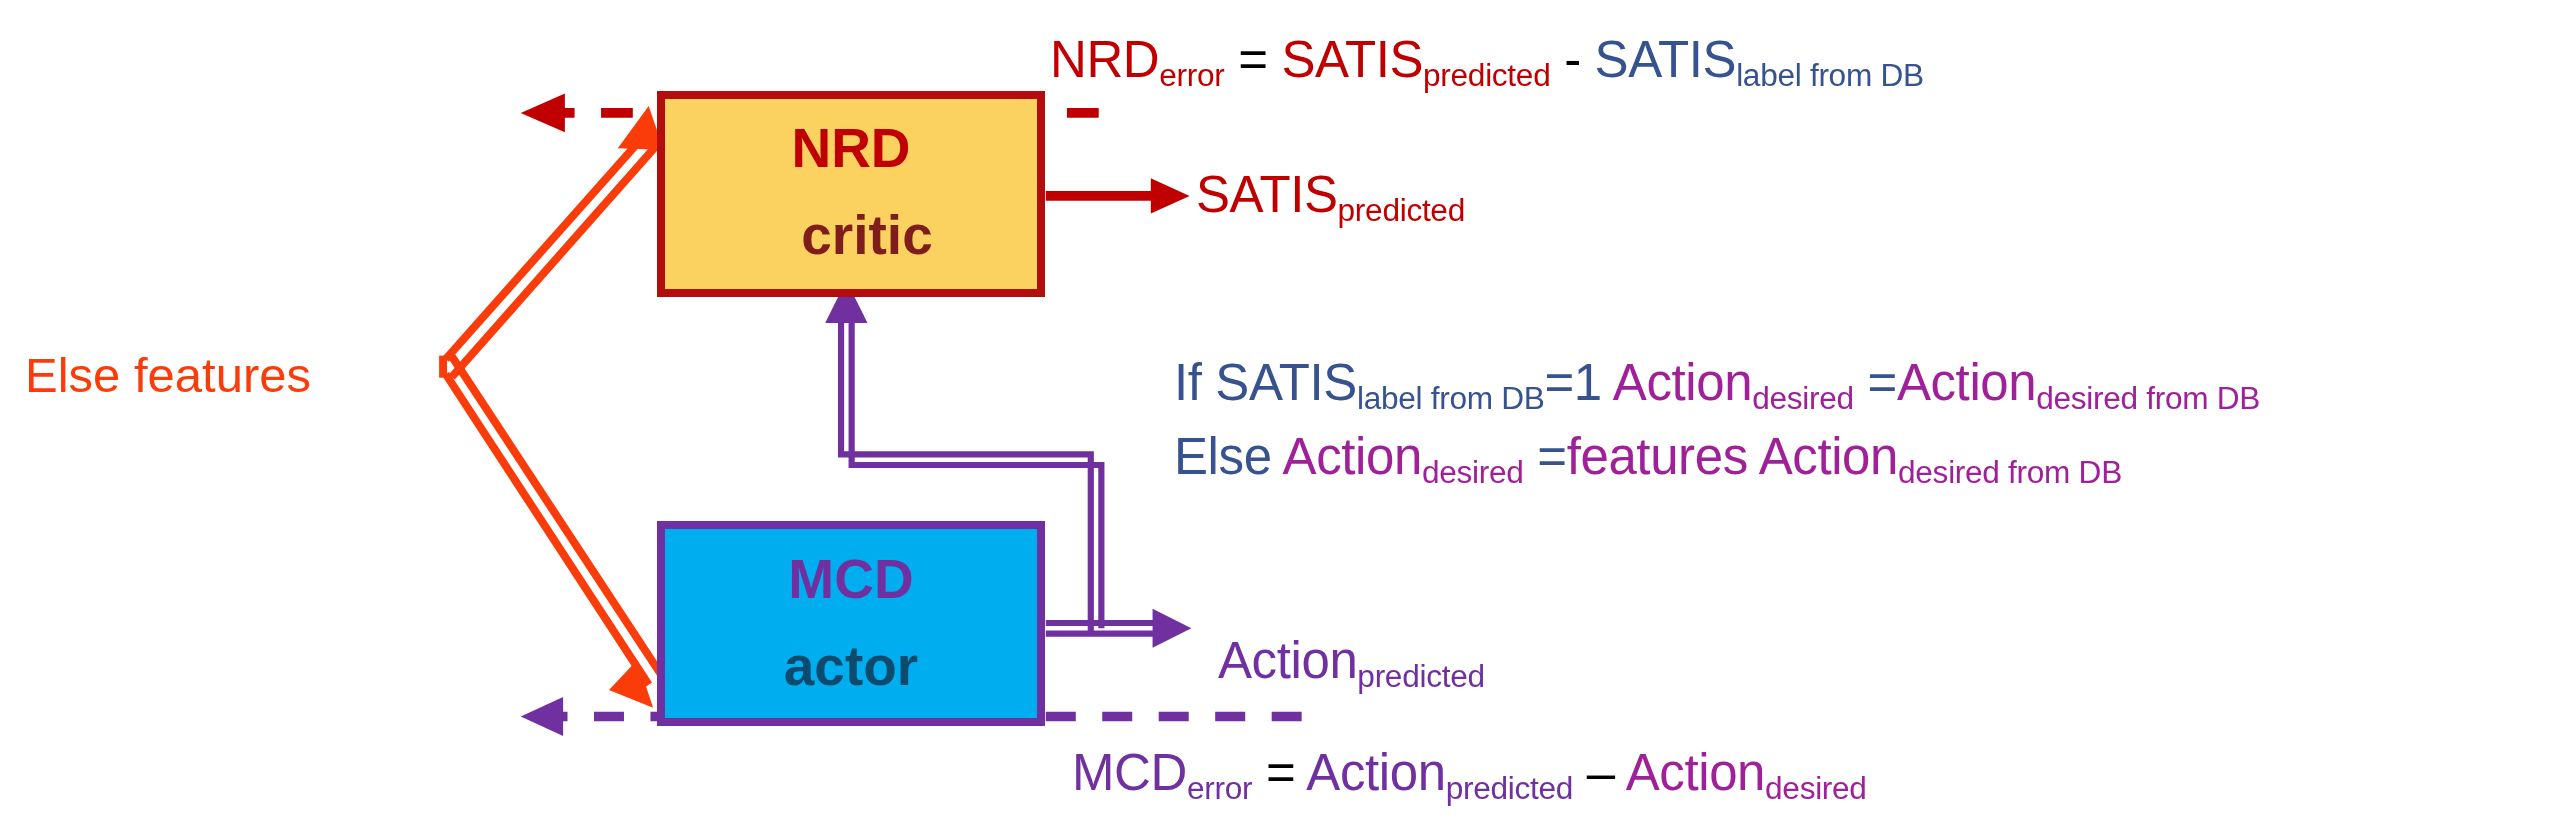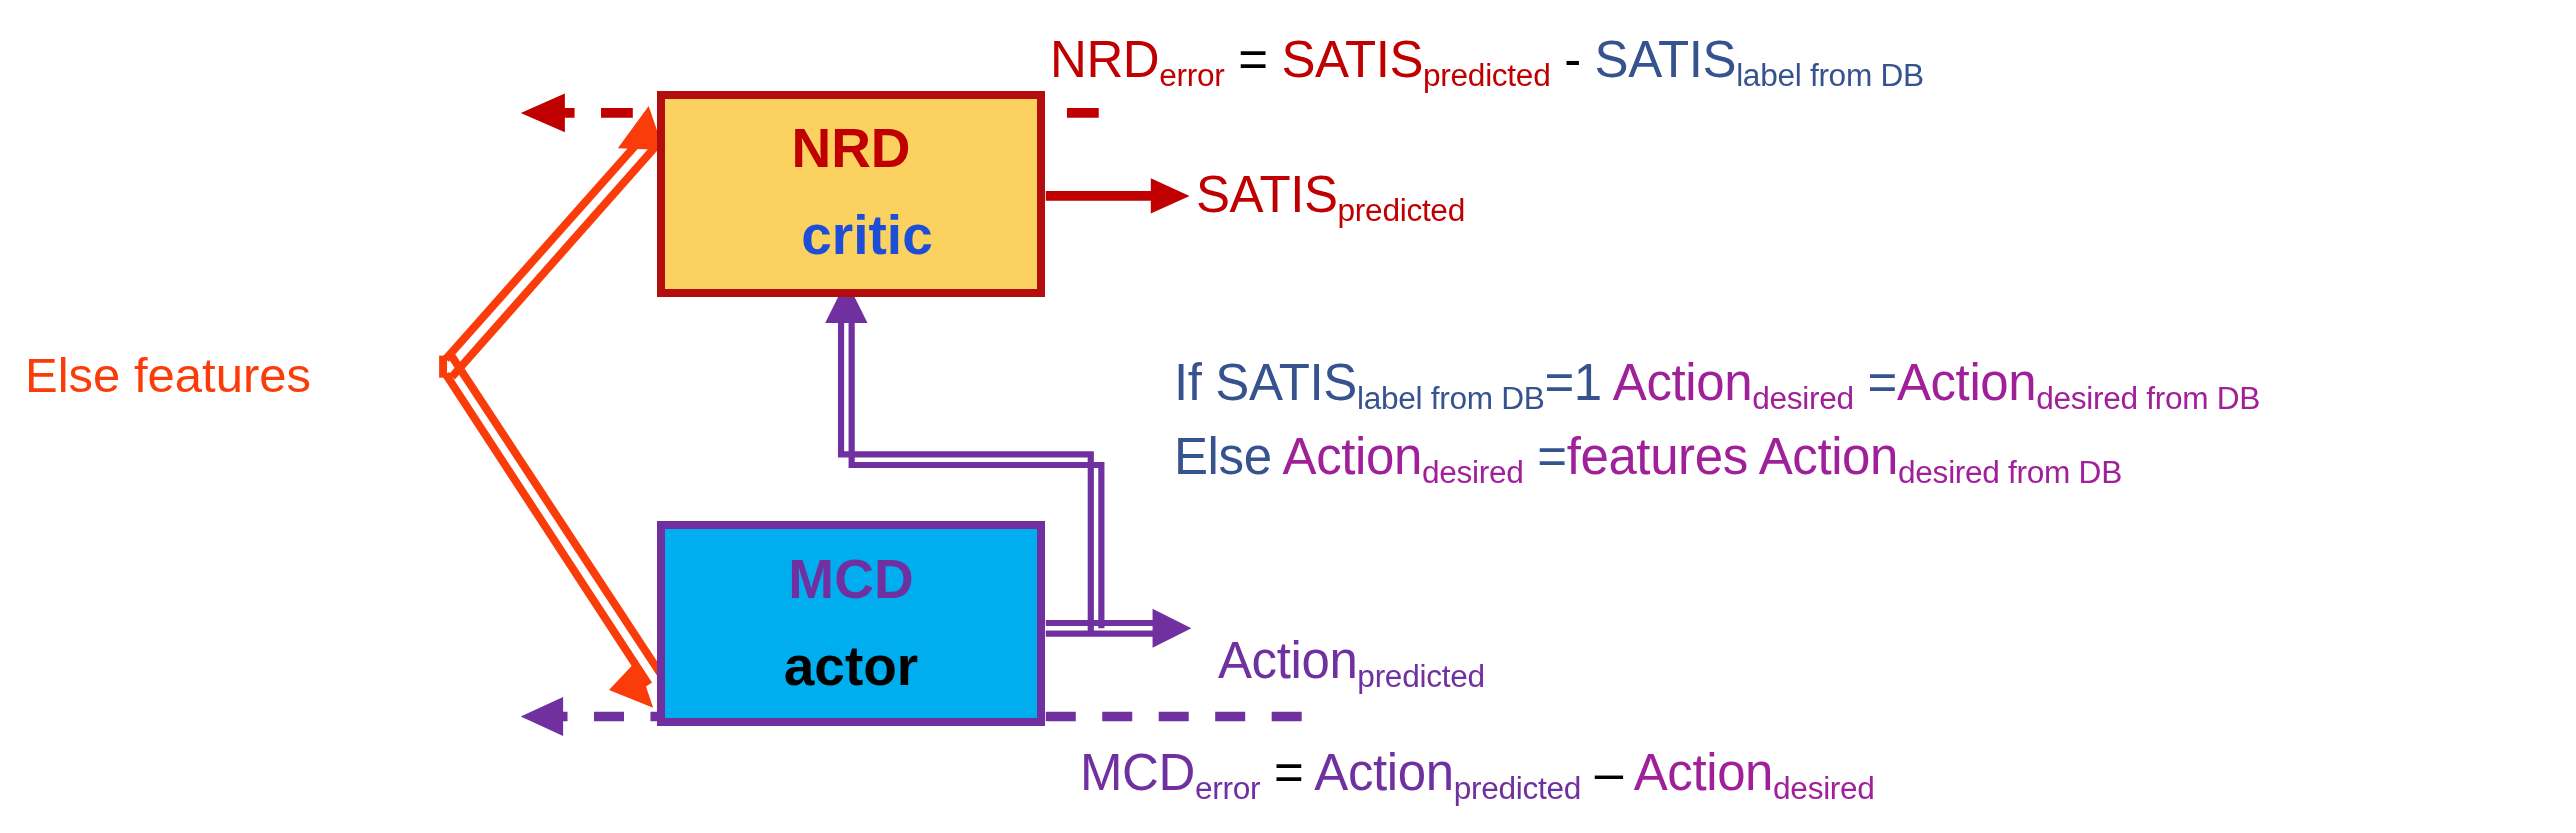--- a/index.html
+++ b/index.html
@@ -45,42 +45,42 @@
     font-weight: bold;
     white-space: nowrap;
   }
   
   #ecog-features { left: 25px;  top: 351px; font-size: 49px; }
   #nrd-error-eq  { left: 1050px; top: 34px; }
   #satis-pred    { left: 1196px; top: 169px; text-align: right; }
   #if-line       { left: 1174px; top: 357px; }
   #else-line     { left: 1174px; top: 431px; }
   #action-pred   { left: 1218px; top: 602px; margin-top: 33px; }
-  #mcd-error-eq  { left: 1072px; top: 747px; margin-left: 8px; }
+  #mcd-error-eq  { left: 1072px; top: 747px; }
 
   #nrd-box {
     position: absolute;
     left: 657px; top: 91px;
     width: 388px; height: 206px;
     background: #FBD25F;
     border: 8px solid #B40D0D;
     box-sizing: border-box;
   }
   #mcd-box {
     position: absolute;
     left: 657px; top: 521px;
     width: 388px; height: 205px;
     background: #00AEEF;
     border: 8px solid #7030A0;
     box-sizing: border-box;
   }
   .nrd-title { left: 657px; top: 116px; width: 388px; font-size: 55px; color: #C00000; }
-  .nrd-sub   { left: 657px; top: 203px; width: 420px; font-size: 55px; color: #1d4ed8; }
+  .nrd-sub   { left: 657px; top: 203px; width: 420px; font-size: 55px; color: #7f1d1d; }
   .mcd-title { left: 657px; top: 547px; width: 388px; font-size: 55px; color: #7030A0; }
-  .mcd-sub   { left: 657px; top: 634px; width: 388px; font-size: 55px; color: #000000; }
+  .mcd-sub   { left: 657px; top: 634px; width: 388px; font-size: 55px; color: #0c4a6e; }
 </style>
 </head>
 <body>
 
 <div id="canvas">
 
   <svg id="svg-layer" viewBox="0 0 2919 944">
     <defs>
       <marker id="arrow-orange" markerWidth="6" markerHeight="6" refX="4.4" refY="3" orient="auto" markerUnits="strokeWidth">
         <path d="M0,0.3 L5.6,3 L0,5.7 L1.2,3 Z" fill="#FA3C0A"></path>

